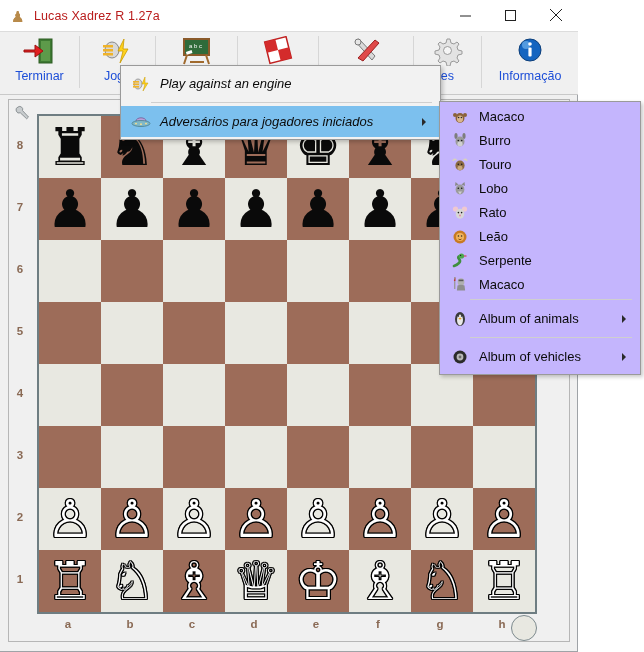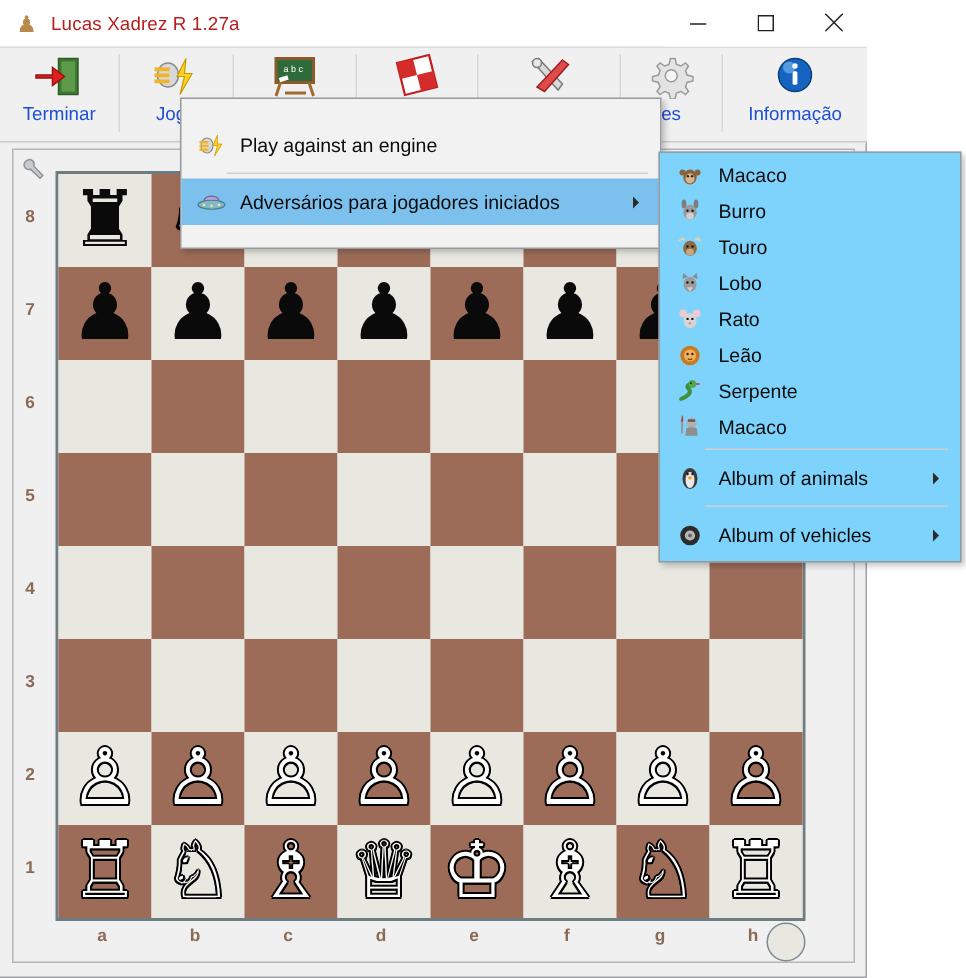--- a/index.html
+++ b/index.html
@@ -129,27 +129,28 @@
     background: #e8e8e1; border: 1px solid #7d8a8e;
   }
 
   
   #menu-main {
     position: absolute; left: 120px; top: 65px;
     width: 321px;
     background: #f2f2f2;
     border: 1px solid #9a9a9a;
     box-shadow: 2px 2px 4px rgba(0,0,0,0.22);
-    padding: 15px 0;
+    padding: 2px 0;
     z-index: 40;
+    font-style: italic;
   }
   #menu-sub {
     position: absolute; left: 439px; top: 101px;
     width: 202px;
-    background: #7dd3fc;
+    background: #c4b5fd;
     border: 1px solid #9a9a9a;
     box-shadow: 2px 2px 4px rgba(0,0,0,0.22);
     padding: 2px 0;
     z-index: 41;
   }
   .mi {
     display: flex; align-items: center;
     height: 24px; padding: 0 4px;
     position: relative;
   }

